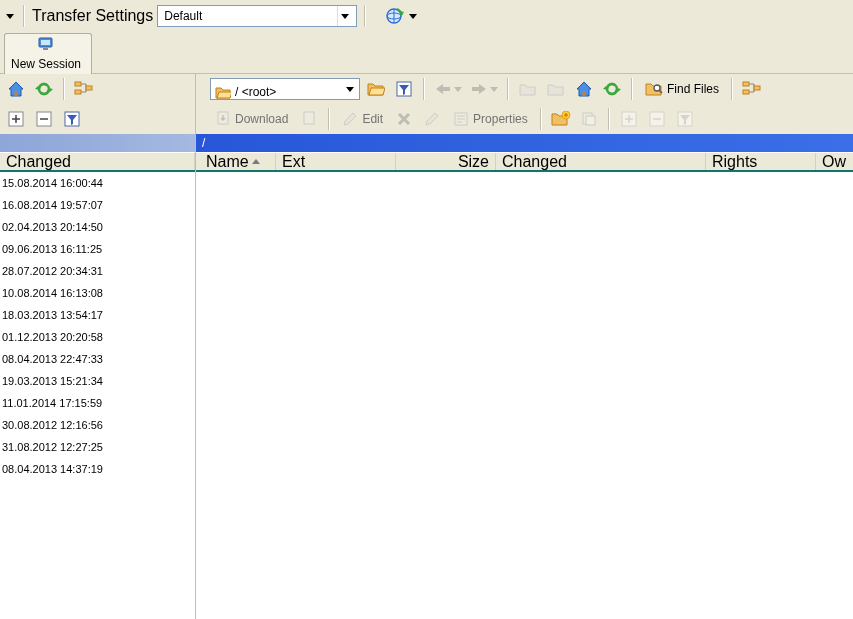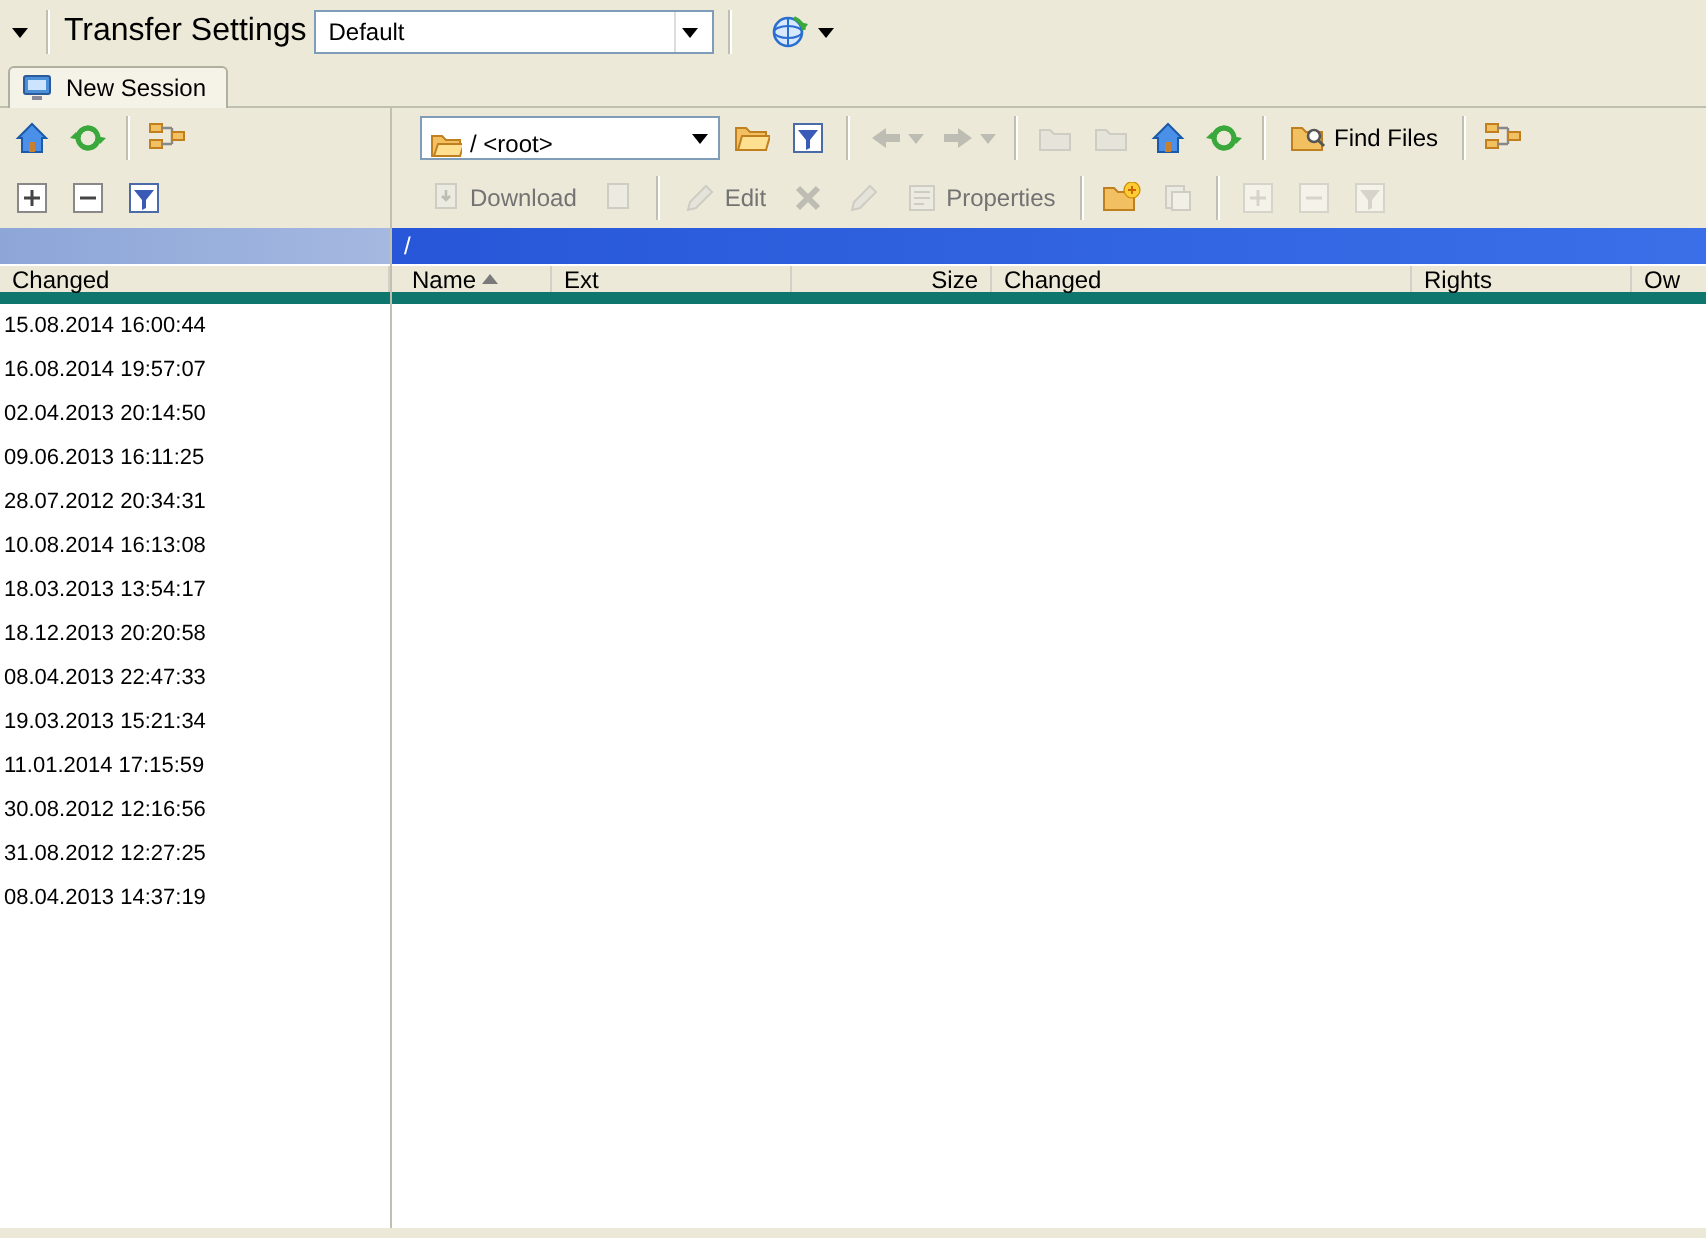--- a/index.html
+++ b/index.html
@@ -81,20 +81,21 @@
     gap: 6px;
     background: #f5f3e8;
     border: 1px solid #b0b0a0;
     border-bottom: none;
     border-radius: 3px 3px 0 0;
     padding: 3px 10px 3px 6px;
     font-size: 12px;
     position: relative;
     top: 1px;
     cursor: pointer;
+    flex-direction: column;
   }
   .panes {
     display: flex;
     height: calc(619px - 32px - 27px);
   }
   .pane {
     display: flex;
     flex-direction: column;
     overflow: hidden;
   }
@@ -137,24 +138,24 @@
     align-items: center;
   }
   .path-bar.local {
     background: linear-gradient(to right, #8da6d8, #a4b8e0);
     color: #000;
   }
   .col-headers {
     display: flex;
     background: #ece9d8;
     border-top: 1px solid #fff;
-    border-bottom: 6px solid #0f766e;
+    border-bottom: 2px solid #0f766e;
     height: 20px;
     align-items: center;
-    font-size: 12px;
+    font-size: 16px;
   }
   .col-h {
     padding: 0 6px;
     border-right: 1px solid #d4d0c8;
     height: 100%;
     display: flex;
     align-items: center;
     gap: 3px;
     white-space: nowrap;
   }
@@ -289,21 +290,21 @@
       </div>
     </div>
     <div class="list-body" id="left-list">
         <div class="list-row">15.08.2014  16:00:44</div>
         <div class="list-row">16.08.2014  19:57:07</div>
         <div class="list-row">02.04.2013  20:14:50</div>
         <div class="list-row">09.06.2013  16:11:25</div>
         <div class="list-row">28.07.2012  20:34:31</div>
         <div class="list-row">10.08.2014  16:13:08</div>
         <div class="list-row">18.03.2013  13:54:17</div>
-        <div class="list-row">18.12.2013  20:20:58</div>
+        <div class="list-row">01.12.2013  20:20:58</div>
         <div class="list-row">08.04.2013  22:47:33</div>
         <div class="list-row">19.03.2013  15:21:34</div>
         <div class="list-row">11.01.2014  17:15:59</div>
         <div class="list-row">30.08.2012  12:16:56</div>
         <div class="list-row">31.08.2012  12:27:25</div>
         <div class="list-row">08.04.2013  14:37:19</div>
       </div>
   </div>
 
   <div class="pane pane-right">

